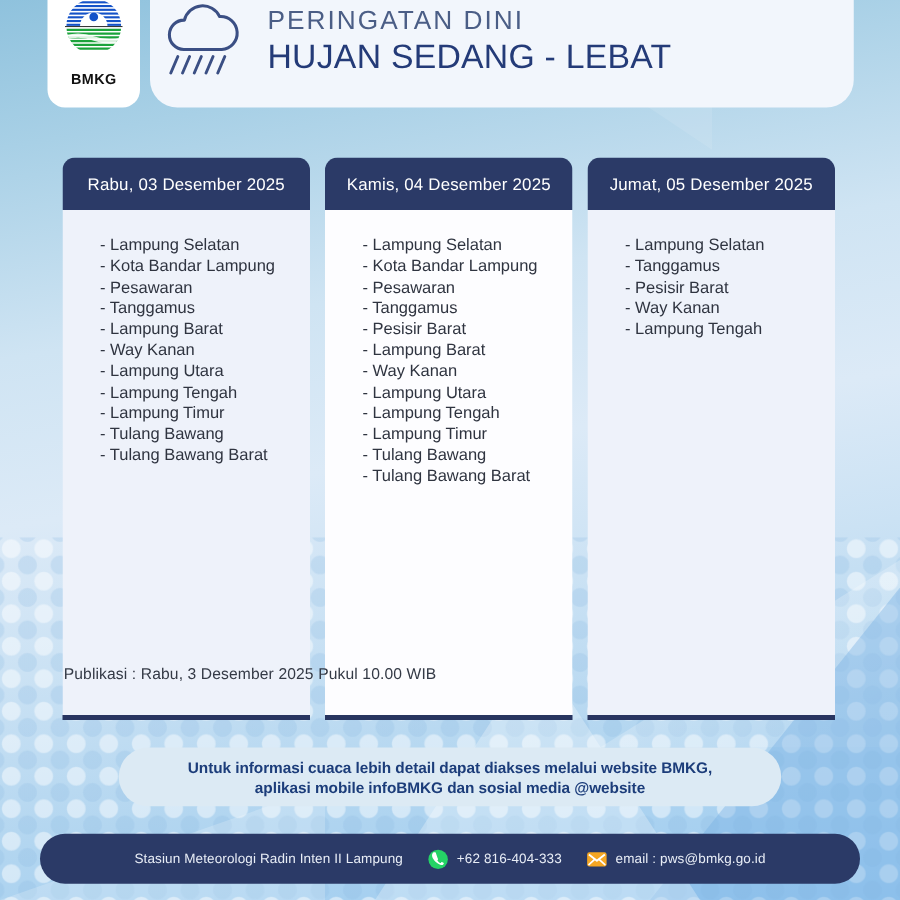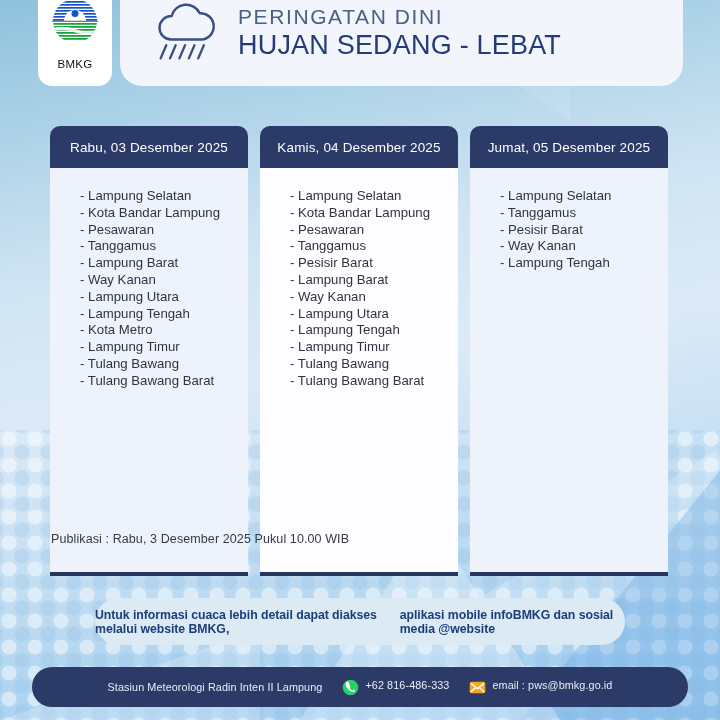--- a/index.html
+++ b/index.html
@@ -72,26 +72,26 @@
     position: absolute; left: 38px; top: 0;
     width: 74px; height: 104px;
     background: #ffffff;
     border-radius: 0 0 14px 14px;
     display: flex; flex-direction: column;
     align-items: center; justify-content: center;
     z-index: 4;
   }
   .logo-mark { width: 52px; height: 46px; display: block; }
   .logo-text {
-    font-size: 11.5px; font-weight: normal; color: #111;
+    font-size: 11.5px; font-weight: bold; color: #111;
     letter-spacing: .3px; margin-top: 14px;
   }
 
   .header-inner {
-    position: absolute; left: 152px; top: 18px;
+    position: absolute; left: 128px; top: 18px;
     width: 540px; height: 66px;
     display: flex; align-items: center; gap: 18px;
     z-index: 3;
   }
   .rain-icon { width: 68px; height: 62px; flex: none; }
   .title-block { display: flex; flex-direction: column; gap: 1px; }
   .title-small {
     font-size: 21px; color: #4b5e86; letter-spacing: 1.6px;
     font-weight: 400;
   }
@@ -138,42 +138,42 @@
     position: absolute; left: 51px; top: 532px;
     font-size: 12.5px; color: #343a46; letter-spacing: .1px;
   }
 
   
   .info-box {
     position: absolute; left: 95px; top: 598px;
     width: 530px; height: 47px;
     background: #dceaf4;
     border-radius: 24px;
-    display: flex; flex-direction: row;
+    display: flex; flex-direction: column;
     align-items: center; justify-content: center;
     gap: 2px;
   }
   .info-box span {
     font-size: 12.3px; font-weight: bold; color: #1c3d7a;
     letter-spacing: -.05px;
   }
 
   
   .footer-bar {
     position: absolute; left: 32px; top: 667px;
     width: 656px; height: 40px;
     background: #2b3a67;
     border-radius: 20px;
     display: flex; align-items: center; justify-content: center;
     gap: 10px;
   }
   .footer-bar .f-text {
     font-size: 10.8px; color: #e8edf6; letter-spacing: .1px;
   }
-  .f-item { display: flex; gap: 6px; }
+  .f-item { display: flex; align-items: center; gap: 6px; }
   .f-item + .f-item { margin-left: 10px; }
   .ico { width: 17px; height: 17px; flex: none; display: block; }
 </style>
 </head>
 <body>
 
 <div id="poster">
 
   <div class="bg-tri tri-e"></div>
   <div class="bg-dots"></div>
@@ -251,21 +251,20 @@
       <div class="card-body">
         <ul class="region-list">
           <li>- Lampung Selatan</li>
           <li>- Kota Bandar Lampung</li>
           <li>- Pesawaran</li>
           <li>- Tanggamus</li>
           <li>- Lampung Barat</li>
           <li>- Way Kanan</li>
           <li>- Lampung Utara</li>
           <li>- Lampung Tengah</li>
-          <li>- Kota Metro</li>
           <li>- Lampung Timur</li>
           <li>- Tulang Bawang</li>
           <li>- Tulang Bawang Barat</li>
         </ul>
       </div>
     </div>
 
     <div class="day-card bright">
       <div class="card-head">Kamis, 04 Desember 2025</div>
       <div class="card-body">
@@ -311,21 +310,21 @@
   <div class="footer-bar">
     <div class="f-item">
       <span class="f-text">Stasiun Meteorologi Radin Inten II Lampung</span>
     </div>
 
     <div class="f-item">
       <svg class="ico" viewBox="0 0 24 24">
         <circle cx="12" cy="12" r="11" fill="#25d366"></circle>
         <path d="M9.2 7.2c-.35-.78-.72-.62-.98-.63h-.83c-.29 0-.75.11-1.14.54-.39.43-1.5 1.46-1.5 3.56s1.53 4.13 1.75 4.41c.21.29 2.96 4.52 7.3 6.16.6.23 1.07.37 1.44.47.6.19 1.15.16 1.59.1.48-.07 1.5-.61 1.71-1.2.21-.59.21-1.1.15-1.2-.06-.11-.22-.18-.46-.3-.25-.12-1.49-.73-1.72-.82-.23-.08-.4-.12-.56.12-.17.25-.65.82-.79.99-.15.17-.29.19-.54.06-.25-.12-1.06-.39-2.02-1.25-.75-.66-1.25-1.48-1.4-1.73-.14-.25-.01-.38.11-.5.11-.11.25-.29.37-.43.13-.15.17-.25.25-.41.08-.17.04-.31-.02-.44-.06-.12-.55-1.35-.77-1.85z" fill="#ffffff" transform="translate(0.6,-2.4) scale(0.95)"></path>
       </svg>
-      <span class="f-text">+62 816-486-333</span>
+      <span class="f-text">+62 816-404-333</span>
     </div>
 
     <div class="f-item">
       <svg class="ico" viewBox="0 0 24 24">
         <rect x="1" y="4" width="22" height="16" rx="2.5" fill="#f5a623"></rect>
         <path d="M3 6.5 L12 13.5 L21 6.5" fill="none" stroke="#ffffff" stroke-width="2.1" stroke-linejoin="round"></path>
         <path d="M3 17.8 L9.5 12 M21 17.8 L14.5 12" fill="none" stroke="#ffffff" stroke-width="1.9" stroke-linecap="round"></path>
       </svg>
       <span class="f-text">email : pws@bmkg.go.id</span>
     </div>

